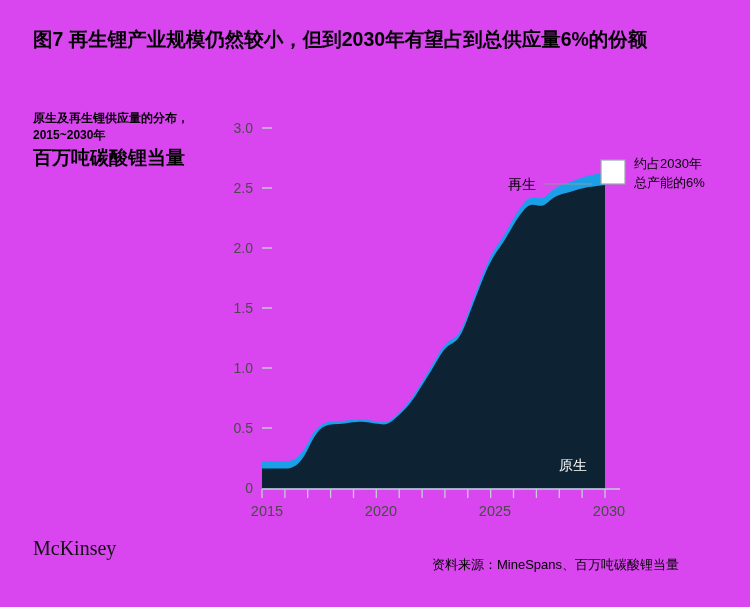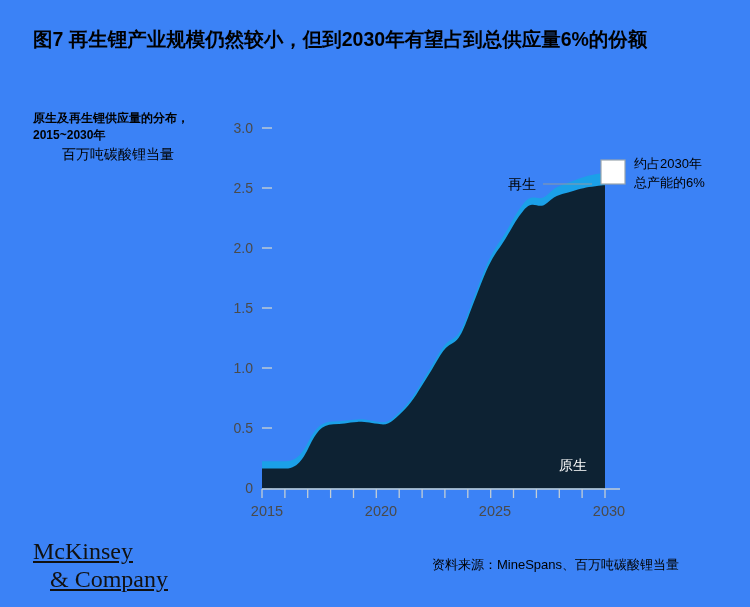--- a/index.html
+++ b/index.html
@@ -12,21 +12,21 @@
     height: 607px;
     position: relative;
     font-family: "Liberation Sans", "DejaVu Sans", sans-serif;
     color: #000000;
     overflow: hidden;
   }
 
   .page {
     position: absolute;
     inset: 0;
-    background: #3b82f6;
+    background: #d946ef;
   }
 
   
   .title {
     position: absolute;
     left: 33px;
     top: 26px;
     width: 690px;
     font-size: 19.5px;
     font-weight: bold;
@@ -42,26 +42,25 @@
     top: 110px;
     width: 170px;
   }
   .subtitle-bold {
     font-size: 12px;
     font-weight: bold;
     line-height: 1.42;
     color: #000000;
   }
   .subtitle-unit {
-    font-size: 14px;
-    font-weight: normal;
+    font-size: 19px;
+    font-weight: bold;
     line-height: 1.42;
     color: #000000;
     margin-top: 1px;
-    text-align: center;
   }
 
   
   .chart-wrap {
     position: absolute;
     left: 0px;
     top: 12px;
     width: 750px;
     height: 607px;
     pointer-events: none;
@@ -99,24 +98,23 @@
     font-size: 13px;
     fill: #000000;
   }
 
   
   .logo {
     position: absolute;
     left: 33px;
     top: 537px;
     font-family: "Liberation Serif", "DejaVu Serif", serif;
-    font-size: 24px;
+    font-size: 20px;
     line-height: 1.18;
     color: #111111;
-    text-decoration: underline;
   }
   .logo .line2 {
     padding-left: 17px;
   }
   .source {
     position: absolute;
     left: 432px;
     top: 556px;
     font-size: 13px;
     color: #000000;
@@ -238,18 +236,17 @@
       <g>
         <text class="callout-text" x="634" y="156">约占2030年</text>
         <text class="callout-text" x="634" y="175">总产能的6%</text>
       </g>
 
     </svg>
   </div>
 
   <div class="logo">
     <div>McKinsey</div>
-    <div class="line2">&amp; Company</div>
   </div>
 
   <div class="source">资料来源：MineSpans、百万吨碳酸锂当量</div>
 
 </div>
 
 </body></html>

